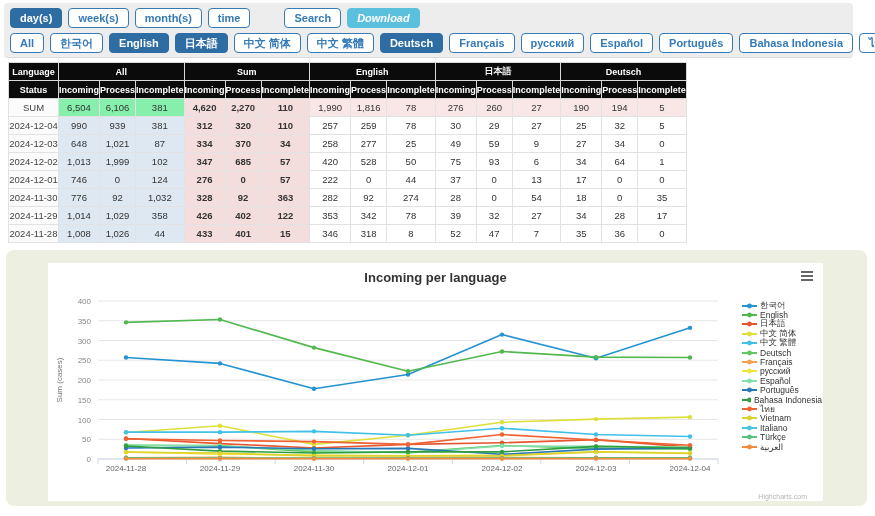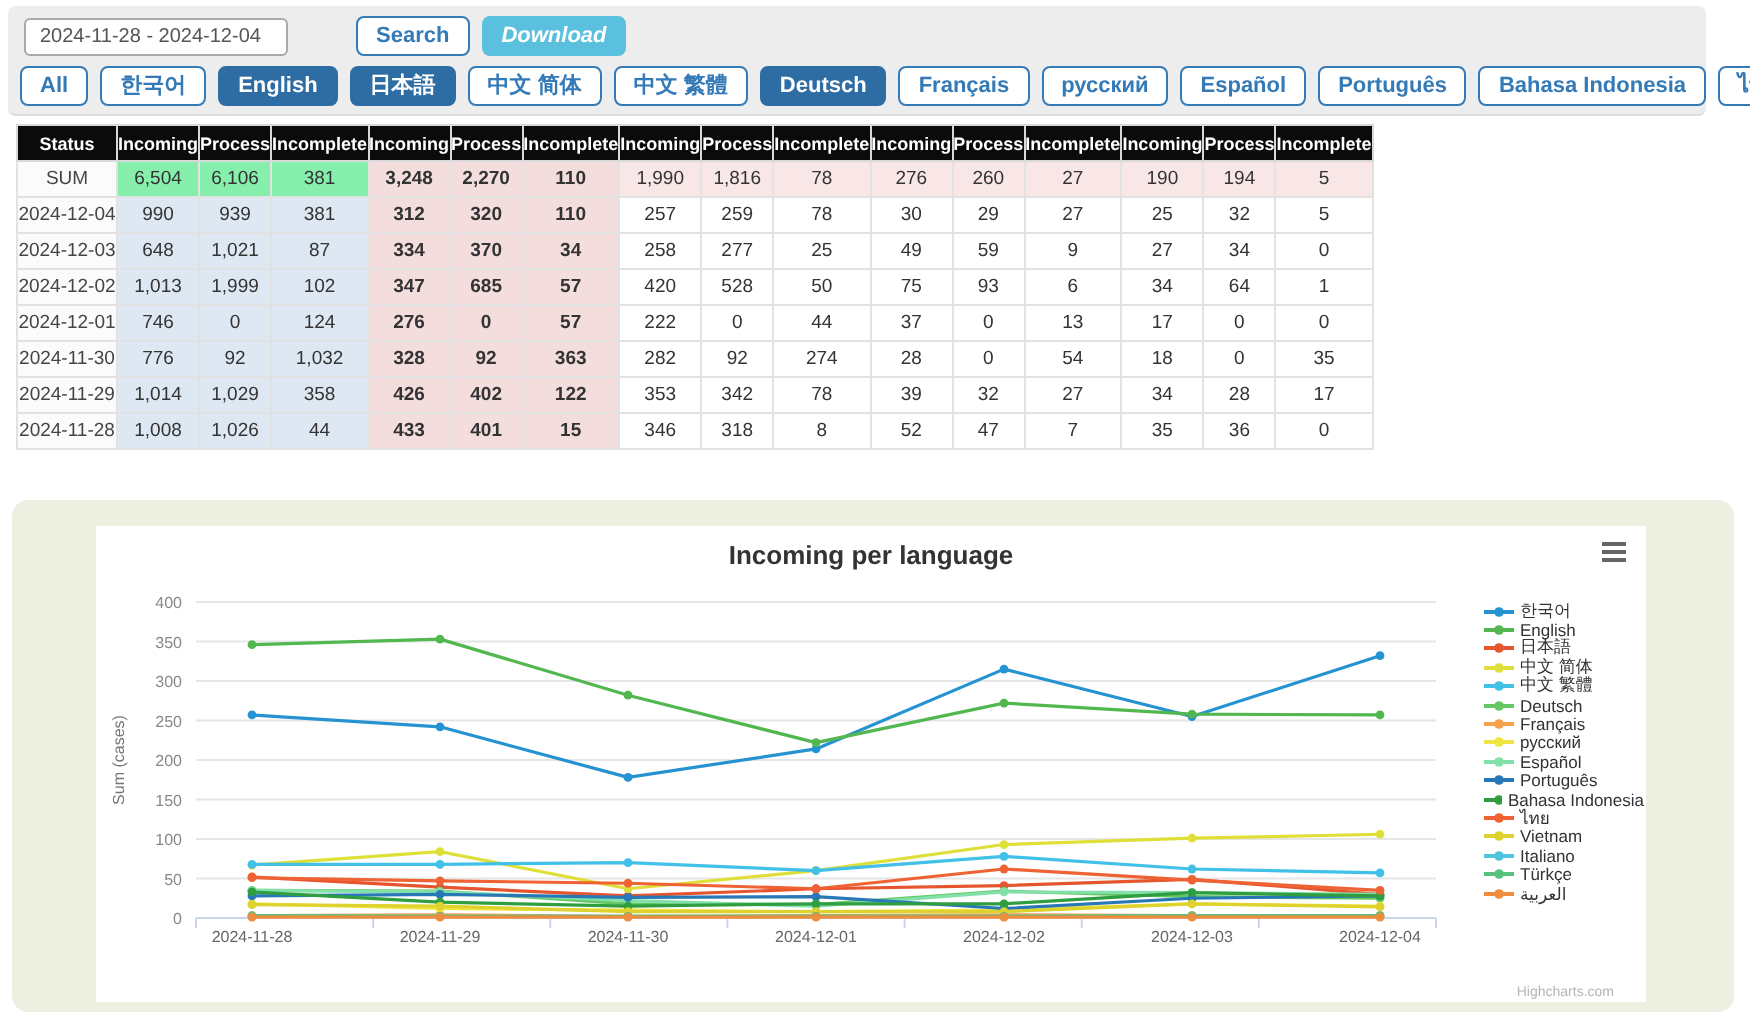--- a/index.html
+++ b/index.html
@@ -50,21 +50,26 @@
   .legend-item { display: flex; align-items: center; gap: 3px; height: 9.4px; cursor: pointer; }
   .legend-item .lbl { font-size: 8.5px; color: #333; white-space: nowrap; }
   .credit { position: absolute; right: 16px; bottom: 1px; font-size: 7px; color: #b5b5b5; }
   #plot { position: absolute; left: 2px; top: 26px; }
 </style>
 </head>
 <body>
 
 <div class="toolbar">
   <div class="tb-row">
-    <input class="date-input" type="text" readonly="" value="2024-11-28 - 2024-12-04" style="">
+    <span id="period-buttons" style="display:flex;gap:6px;">
+        <button class="btn active">day(s)</button>
+        <button class="btn">week(s)</button>
+        <button class="btn">month(s)</button>
+        <button class="btn">time</button>
+      </span>
     <span class="spacer8"></span>
     <span class="spacer8"></span>
     <button class="btn">Search</button>
     <button class="btn download">Download</button>
   </div>
   <div class="tb-row" id="language-buttons">
       <button class="btn">All</button>
       <button class="btn">한국어</button>
       <button class="btn active">English</button>
       <button class="btn active">日本語</button>
@@ -93,20 +98,28 @@
       <col style="width: 32px;">
       <col style="width: 38px;">
       <col style="width: 37px;">
       <col style="width: 32px;">
       <col style="width: 38px;">
       <col style="width: 37px;">
       <col style="width: 32px;">
       <col style="width: 38px;">
     </colgroup>
   <thead>
+    <tr>
+      <th>Language</th>
+    <th colspan="3">All</th>
+        <th colspan="3">Sum</th>
+        <th colspan="3">English</th>
+        <th colspan="3">日本語</th>
+        <th colspan="3">Deutsch</th>
+      </tr>
     <tr id="subhead-row">
       <th>Status</th>
     <th>Incoming</th>
         <th>Process</th>
         <th>Incomplete</th>
         <th>Incoming</th>
         <th>Process</th>
         <th>Incomplete</th>
         <th>Incoming</th>
         <th>Process</th>
@@ -118,21 +131,21 @@
         <th>Process</th>
         <th>Incomplete</th>
       </tr>
   </thead>
   <tbody id="table-body">
       <tr class="row-sum">
         <td class="rowlabel">SUM</td>
         <td class="col-all">6,504</td>
         <td class="col-all">6,106</td>
         <td class="col-all">381</td>
-        <td class="col-sum">3,248</td>
+        <td class="col-sum">4,620</td>
         <td class="col-sum">2,270</td>
         <td class="col-sum">110</td>
         <td>1,990</td>
         <td>1,816</td>
         <td>78</td>
         <td>276</td>
         <td>260</td>
         <td>27</td>
         <td>190</td>
         <td>194</td>

